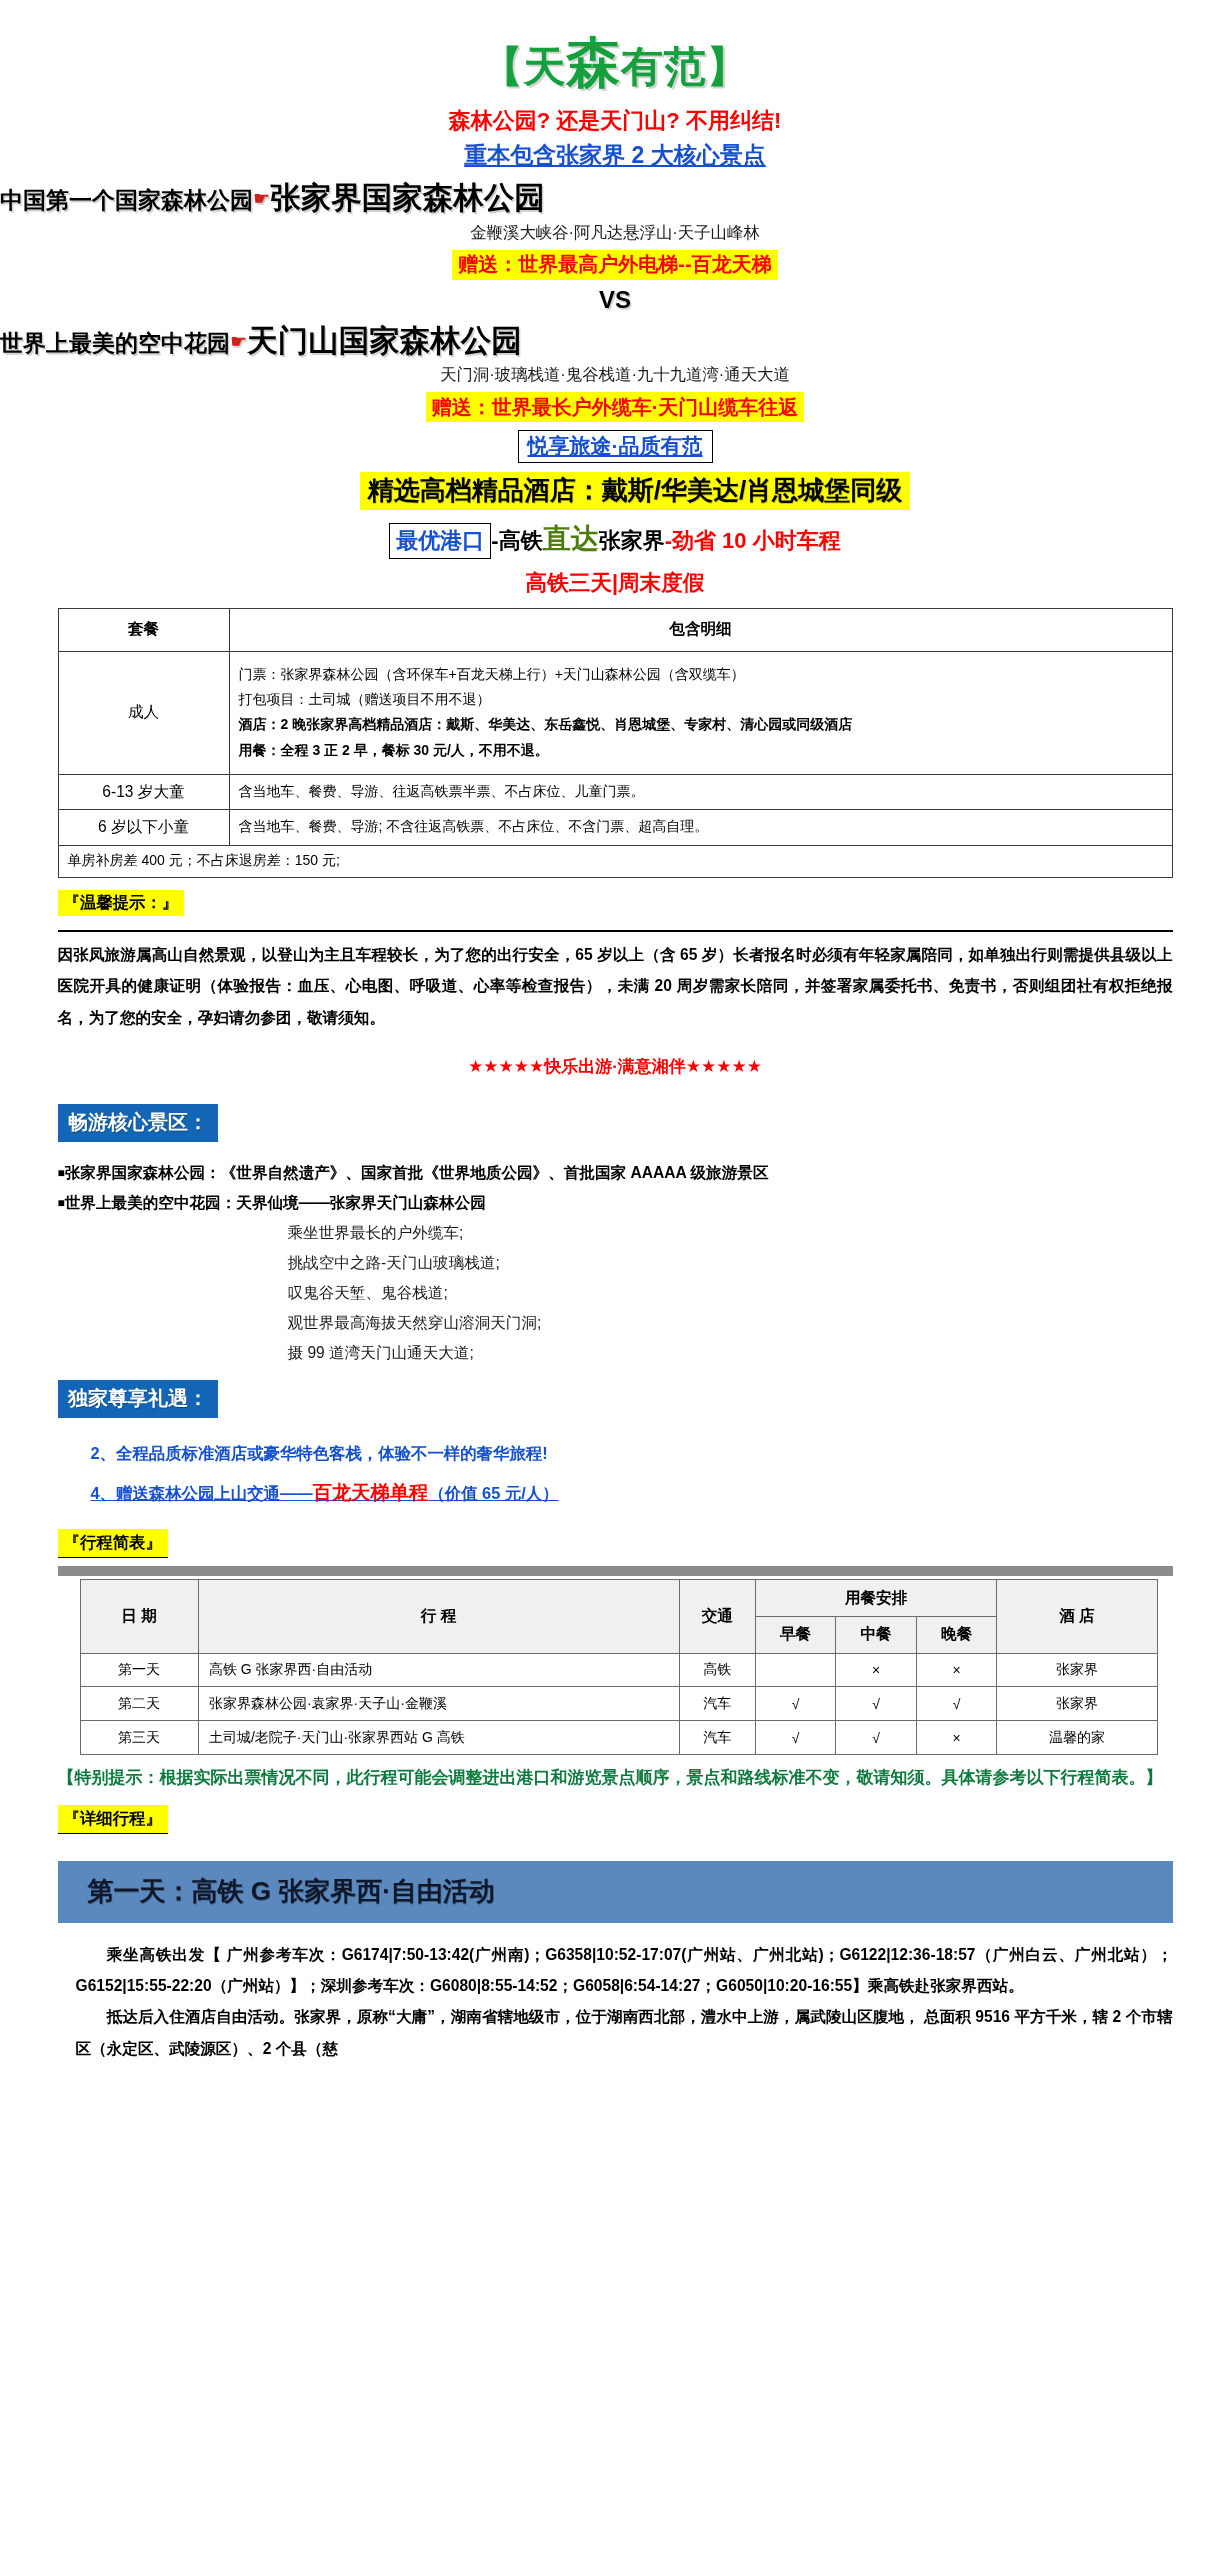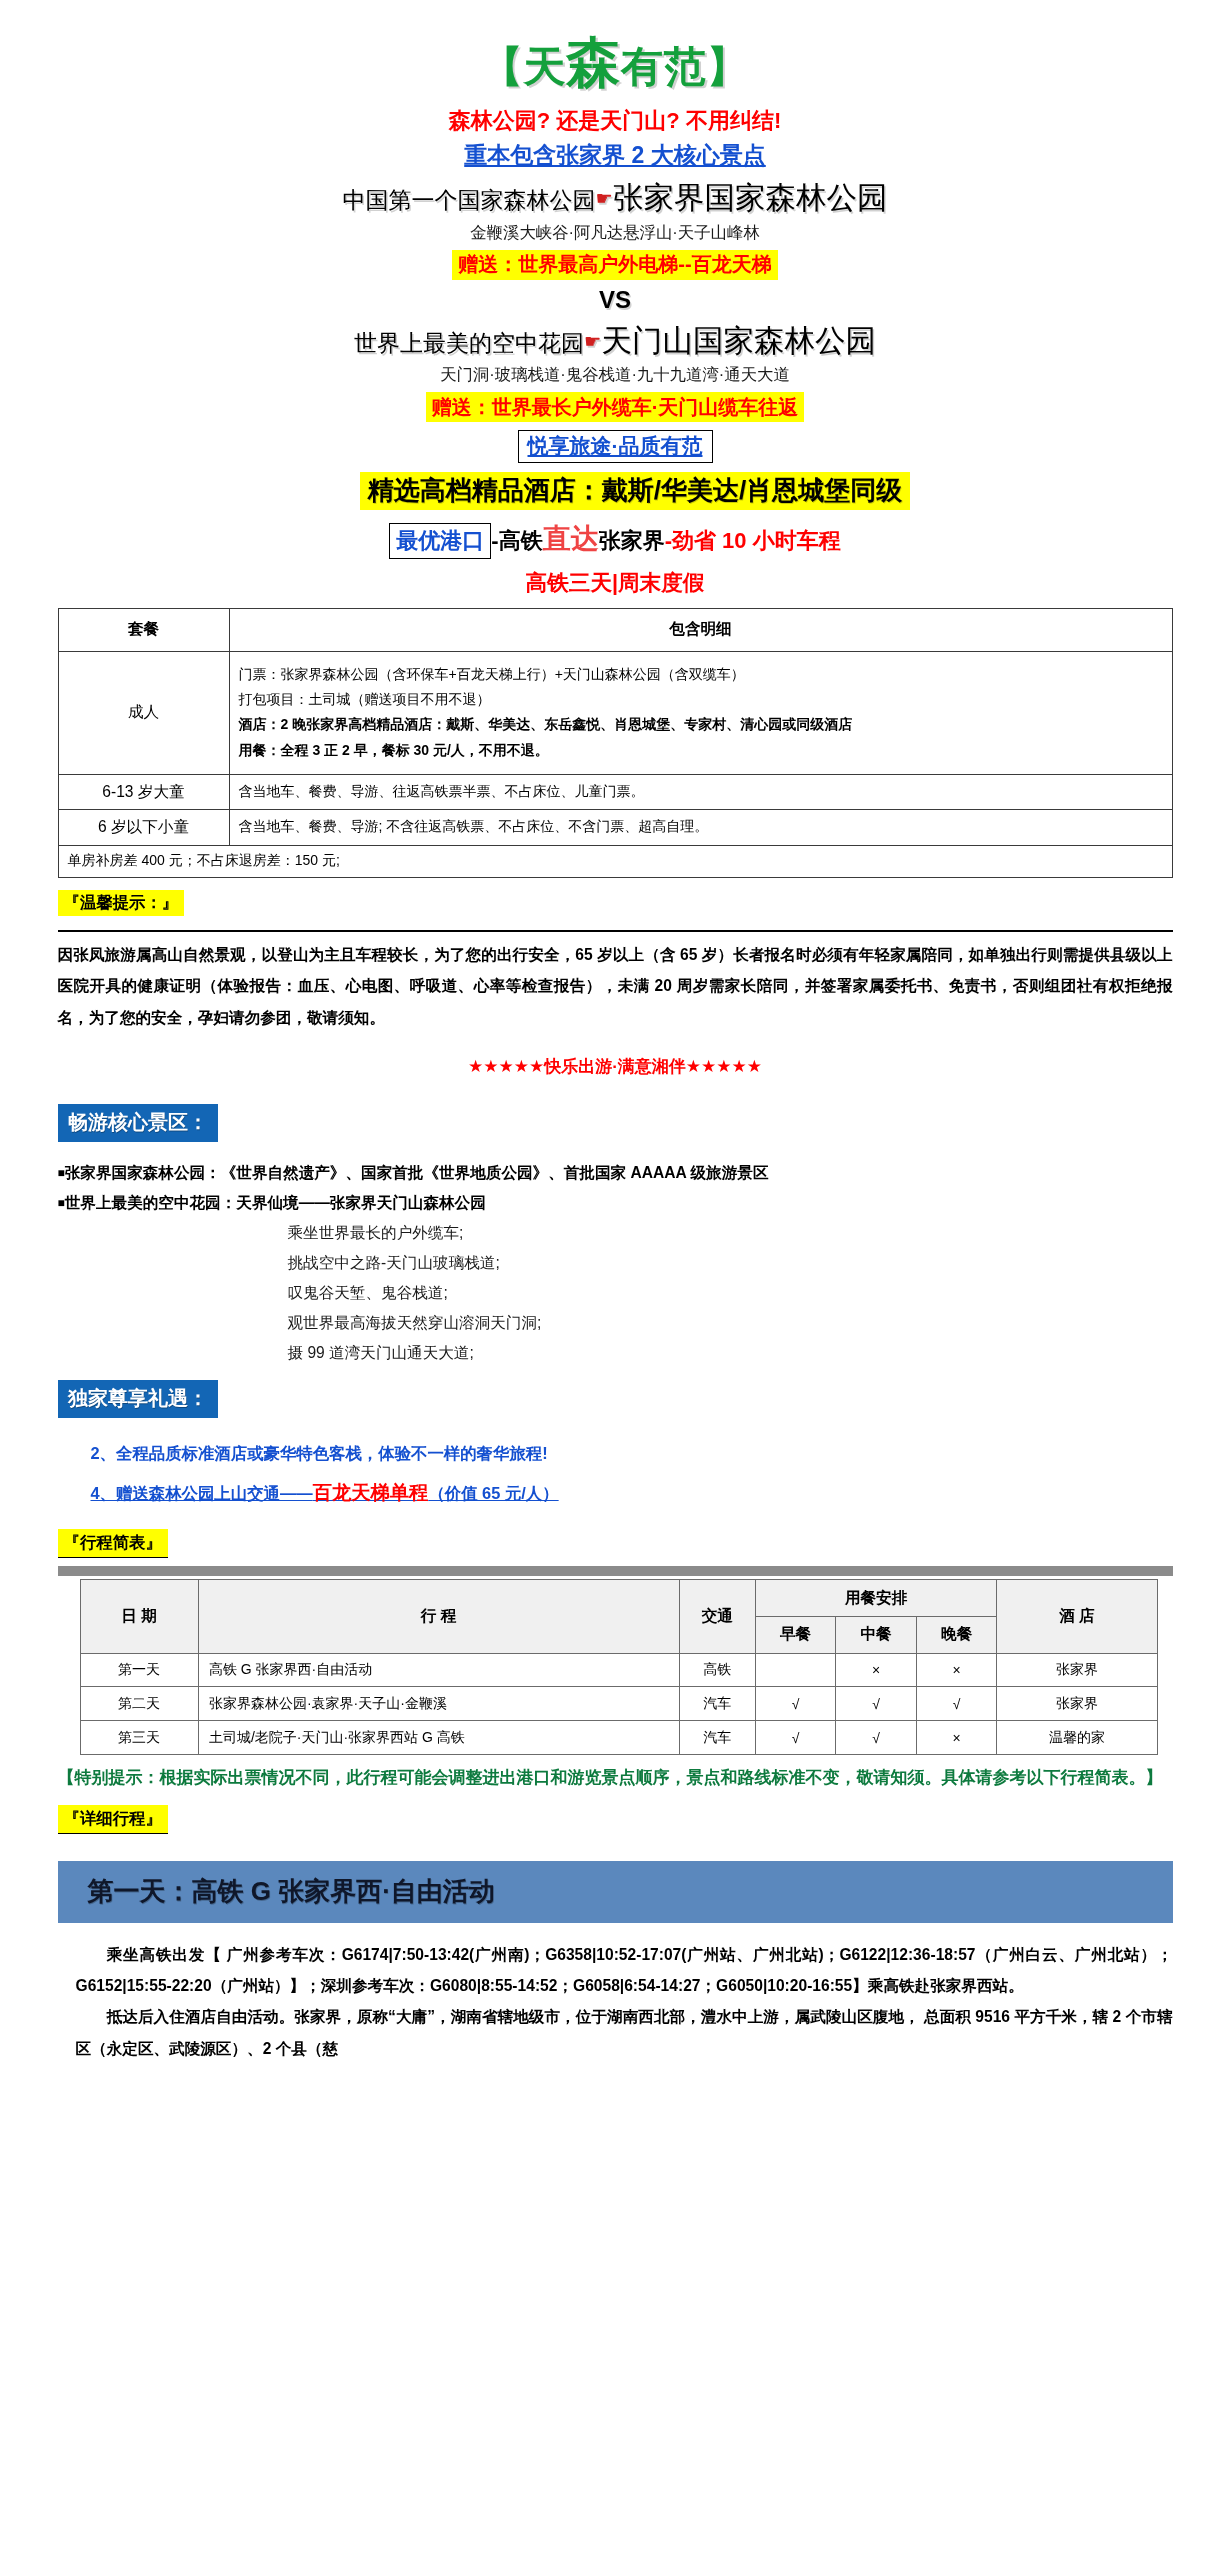--- a/index.html
+++ b/index.html
@@ -44,22 +44,22 @@
   }
   .blue-underline {
     text-align: center;
     color: #1450d0;
     font-weight: bold;
     font-size: 23px;
     text-decoration: underline;
     margin-top: 4.5px;
   }
   .park-line {
-    text-align: center;
-    font-weight: normal;
+    text-align: left;
+    font-weight: bold;
     margin-top: 9px;
     color: #000;
     text-shadow: 1.5px 1.5px 0 rgba(0,0,0,0.18);
     line-height: 1.12;
   }
   .park-line .small { font-size: 23px; }
   .park-line .large { font-size: 30.5px; }
   .hand { color: #d02020; font-size: 19.3px; vertical-align: 3px; }
 
   .sub-spots {
@@ -114,21 +114,21 @@
     margin-top: 10.4px;
     font-weight: bold;
     font-size: 22px;
   }
   .port-line .boxed {
     border: 1.5px solid #000;
     color: #1450d0;
     padding: 2.2px 6px;
     display: inline-block;
   }
-  .port-line .red-big { color: #ef4444; font-size: 28px; }
+  .port-line .red-big { color: #4d7c0f; font-size: 28px; }
   .port-line .red { color: #ff0000; }
   .weekend {
     text-align: center;
     color: #ff0000;
     font-weight: bold;
     font-size: 21.6px;
     margin-top: 9px;
   }
 
   

